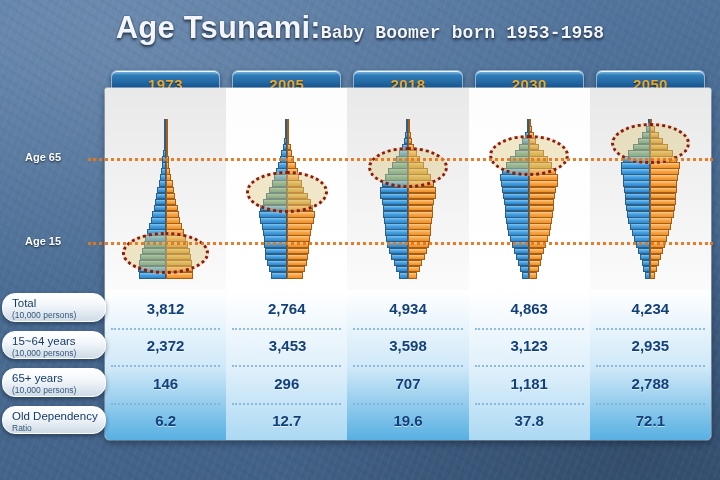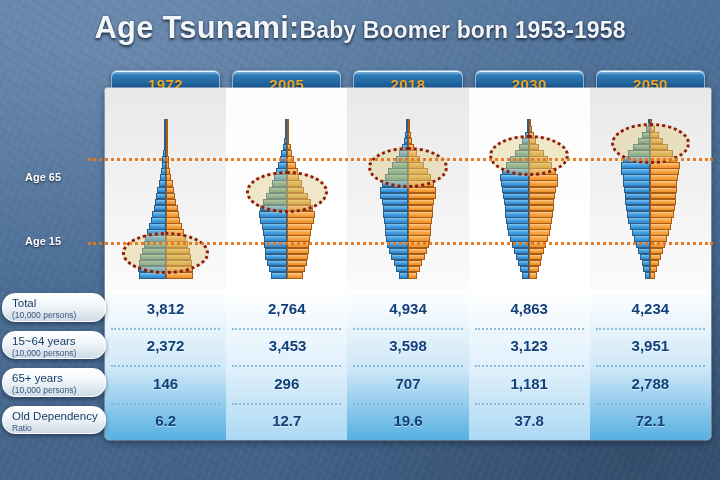--- a/index.html
+++ b/index.html
@@ -25,21 +25,21 @@
     opacity:.75;
   }
 
   
   #title{
     position:absolute;left:0;top:10px;width:720px;text-align:center;
     color:#f2f6fb;white-space:nowrap;
     text-shadow:0 2px 3px rgba(10,24,42,.75), 0 0 1px rgba(10,24,42,.9);
   }
   #title .t-main{font-size:31px;font-weight:bold;letter-spacing:.2px;}
-  #title .t-sub{font-size:23px;font-weight:bold;letter-spacing:.1px;margin-left:0;}
+  #title .t-sub{font-size:18px;font-weight:bold;letter-spacing:.1px;margin-left:0;font-family:Liberation Mono, monospace;}
 
   
   #panel{
     position:absolute;left:105px;top:88px;width:606px;height:352px;
     background:#fff;border-radius:3px 3px 5px 5px;
     box-shadow:0 3px 7px rgba(5,18,35,.45), 0 0 0 1px rgba(255,255,255,.45);
     overflow:hidden;
   }
   
   .col{position:absolute;top:0;height:352px;}
@@ -121,21 +121,21 @@
 <body>
 
 <div id="slide"></div>
 
 <div id="title">
   <span class="t-main">Age Tsunami:</span><span class="t-sub">Baby Boomer born 1953-1958</span>
 </div>
 
 <div id="headers">
     <div class="hdr" style="left: 111px; width: 109.2px;">
-      <span>1972</span>
+      <span>1973</span>
     </div>
     <div class="hdr" style="left: 232.2px; width: 109.2px;">
       <span>2005</span>
     </div>
     <div class="hdr" style="left: 353.4px; width: 109.2px;">
       <span>2018</span>
     </div>
     <div class="hdr" style="left: 474.6px; width: 109.2px;">
       <span>2030</span>
     </div>
@@ -729,37 +729,37 @@
   <div id="cells">
       <div class="cell" style="left: 0px; width: 121.2px; top: 211.75px;">3,812</div>
       <div class="cell" style="left: 121.2px; width: 121.2px; top: 211.75px;">2,764</div>
       <div class="cell" style="left: 242.4px; width: 121.2px; top: 211.75px;">4,934</div>
       <div class="cell" style="left: 363.6px; width: 121.2px; top: 211.75px;">4,863</div>
       <div class="cell" style="left: 484.8px; width: 121.2px; top: 211.75px;">4,234</div>
       <div class="cell" style="left: 0px; width: 121.2px; top: 249.25px;">2,372</div>
       <div class="cell" style="left: 122px; width: 121.2px; top: 249.25px;">3,453</div>
       <div class="cell" style="left: 242.4px; width: 121.2px; top: 249.25px;">3,598</div>
       <div class="cell" style="left: 363.6px; width: 121.2px; top: 249.25px;">3,123</div>
-      <div class="cell" style="left: 484.8px; width: 121.2px; top: 249.25px;">3,951</div>
+      <div class="cell" style="left: 484.8px; width: 121.2px; top: 249.25px;">2,935</div>
       <div class="cell" style="left: 0px; width: 121.2px; top: 286.75px;">146</div>
       <div class="cell" style="left: 121.2px; width: 121.2px; top: 286.75px;">296</div>
       <div class="cell" style="left: 242.4px; width: 121.2px; top: 286.75px;">707</div>
       <div class="cell" style="left: 363.6px; width: 121.2px; top: 286.75px;">1,181</div>
       <div class="cell" style="left: 484.8px; width: 121.2px; top: 286.75px;">2,788</div>
       <div class="cell" style="left: 0px; width: 121.2px; top: 324.25px;">6.2</div>
       <div class="cell" style="left: 121.2px; width: 121.2px; top: 324.25px;">12.7</div>
       <div class="cell" style="left: 242.4px; width: 121.2px; top: 324.25px;">19.6</div>
       <div class="cell" style="left: 363.6px; width: 121.2px; top: 324.25px;">37.8</div>
       <div class="cell" style="left: 484.8px; width: 121.2px; top: 324.25px;">72.1</div>
     </div>
 </div>
 
 <div id="guides">
     <div class="guide" style="left: 88px; width: 625px; top: 158px;"></div>
-    <div class="agelbl" style="left: 25px; top: 151px; margin-top: 20px;">Age 65</div>
+    <div class="agelbl" style="left: 25px; top: 151px;">Age 65</div>
     <div class="guide" style="left: 88px; width: 625px; top: 242px;"></div>
     <div class="agelbl" style="left: 25px; top: 235px;">Age 15</div>
   </div>
 
 <div id="rowtabs">
     <div class="rowtab" style="top: 293px; height: 28.5px;">
       <div class="rt-main">Total</div>
       <div class="rt-sub">(10,000 persons)</div>
     </div>
     <div class="rowtab" style="top: 330.5px; height: 28.5px;">

